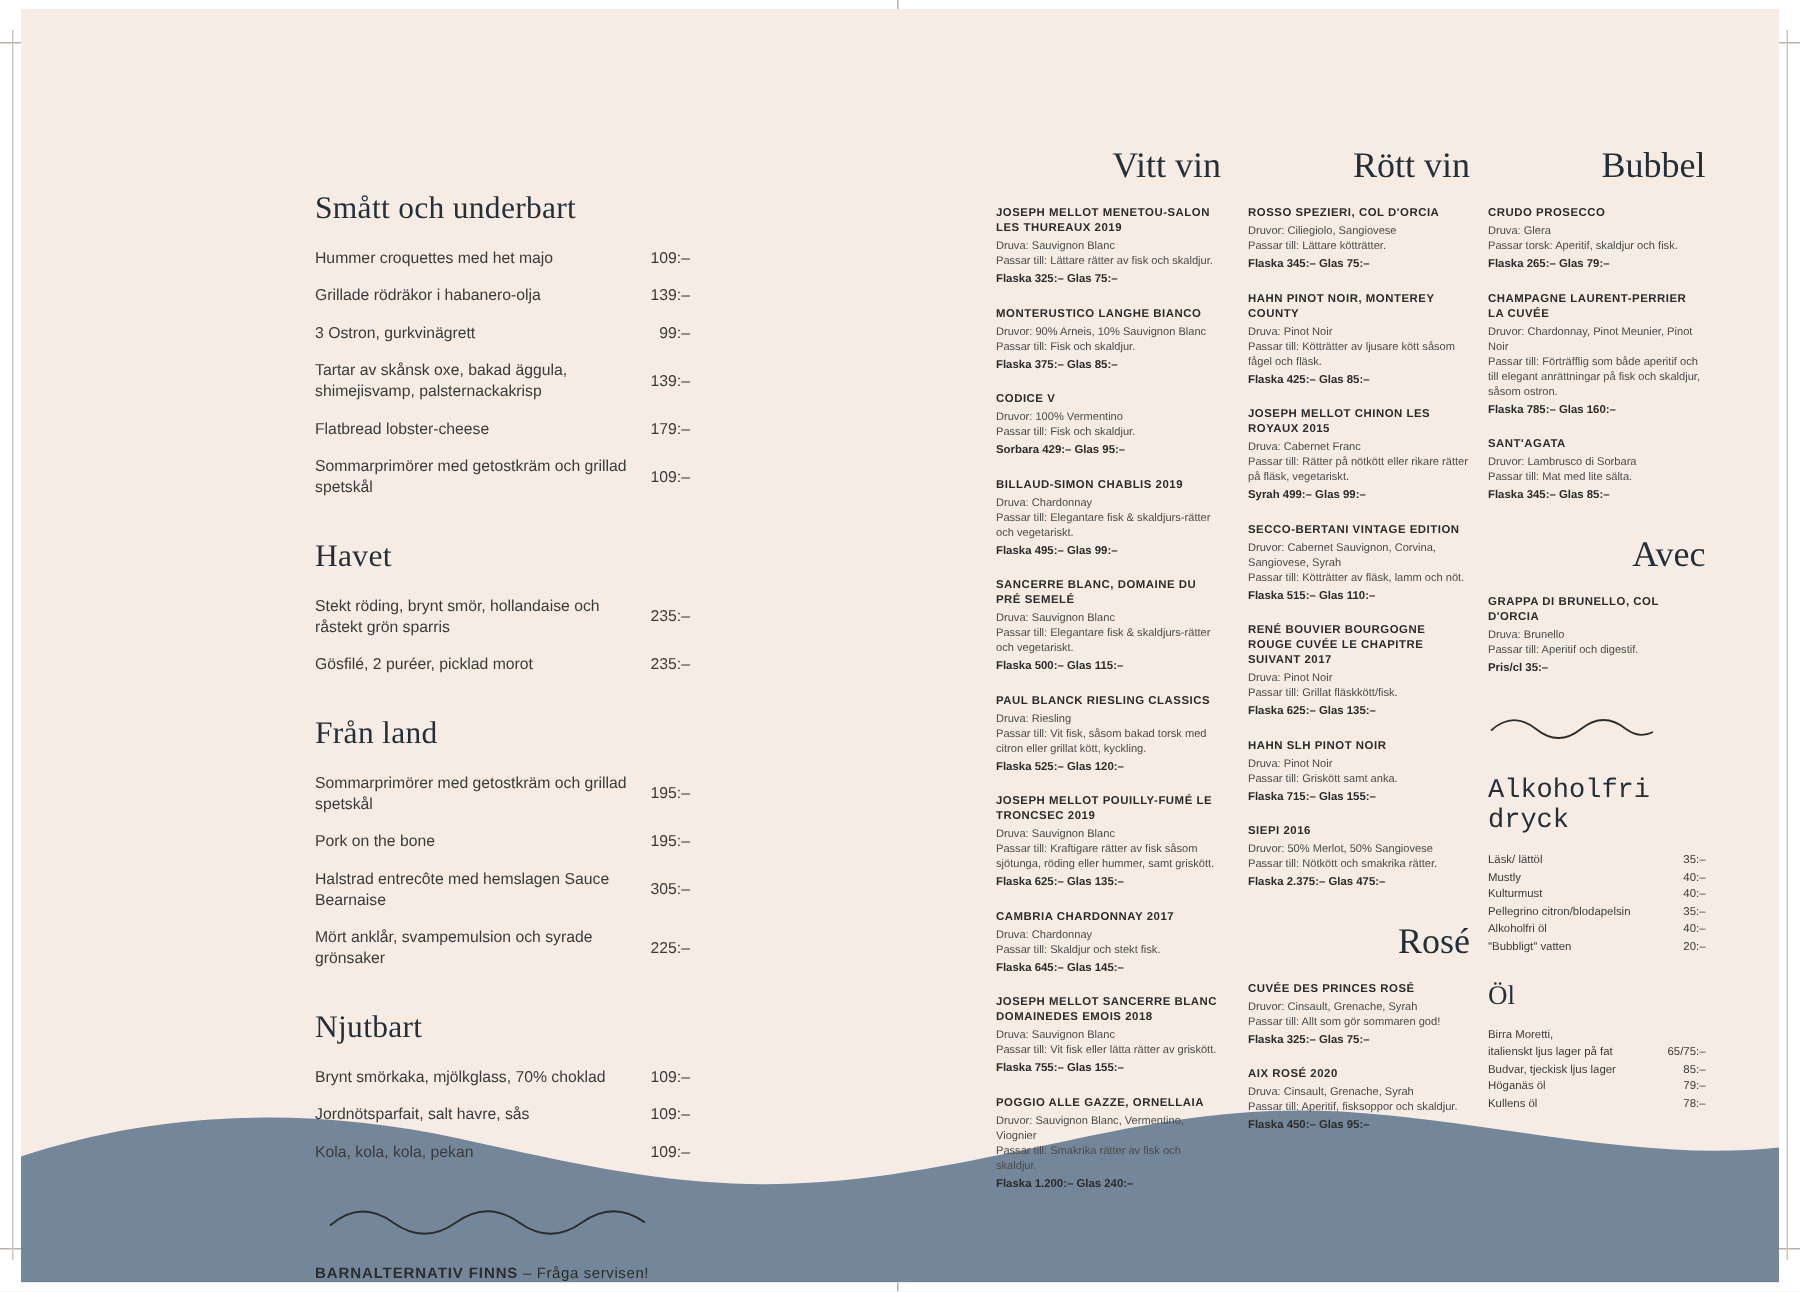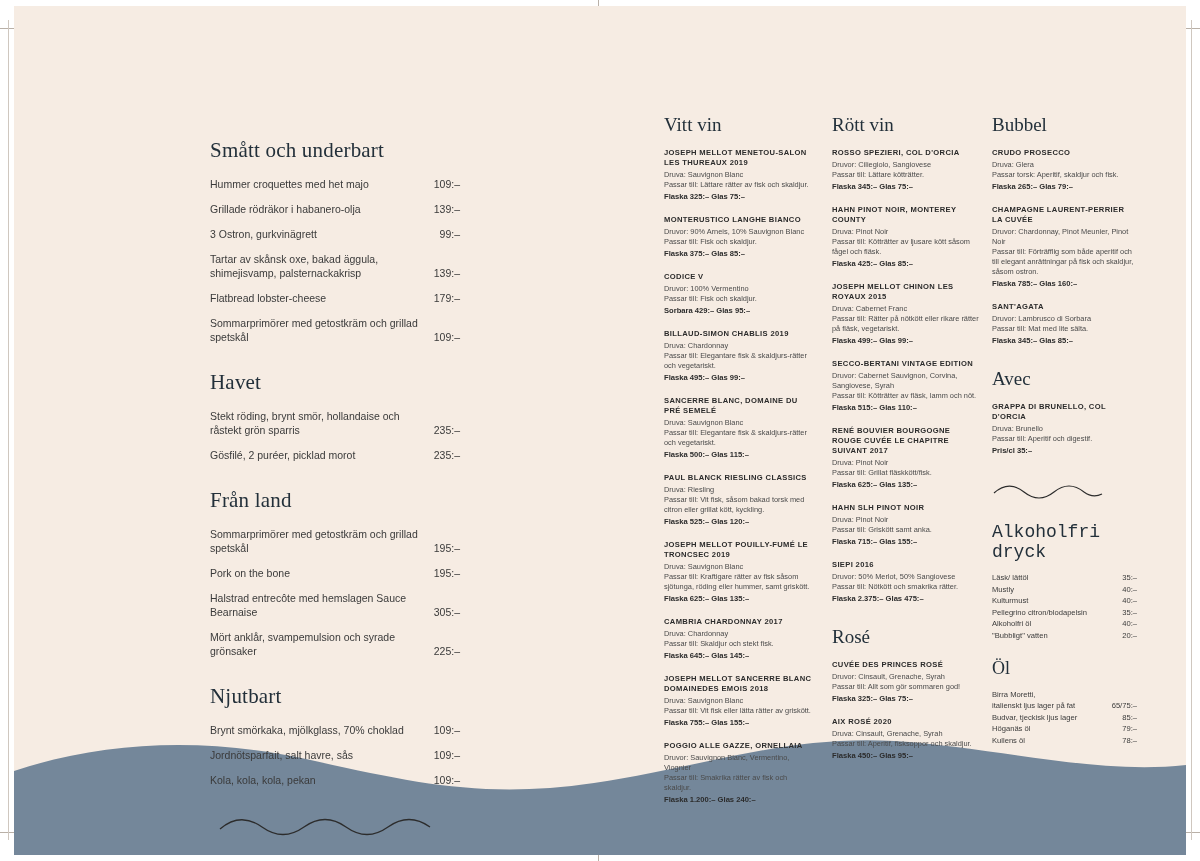--- a/index.html
+++ b/index.html
@@ -40,41 +40,41 @@
 
   
   .food-head {
     font-family:"Liberation Serif", serif;
     font-size:21px;
     font-weight:400;
     color:#23303a;
     margin:0 0 14px 0;
     letter-spacing:.2px;
   }
-  .food-block { margin-bottom:26px;margin-top:12px; }
+  .food-block { margin-bottom:26px; }
   .food-row {
-    display:flex; align-items:flex-end;
+    display:flex; align-items:center;
     font-size:10.5px; line-height:14px;
     color:#3a3a3a; margin-bottom:11px;
   }
   .food-row .nm { flex:1 1 auto; padding-right:10px; }
   .food-row .pr { flex:0 0 auto; white-space:nowrap; font-size:10.5px; }
 
   .squiggle { margin:28px 0 14px 8px; }
   .barn {
     font-size:10px; letter-spacing:.4px;
   }
   .barn b { font-weight:700; letter-spacing:.6px; }
   .barn span { font-weight:400; }
 
   
   .wine-head {
     font-family:"Liberation Serif", serif;
-    font-size:19px; color:#23303a;
-    margin:16px 0 12px 0; font-weight:400;
+    font-size:24px; color:#23303a;
+    margin:0 0 12px 0; font-weight:400;text-align:right;
   }
   .wine-head.sub { margin-top:22px; }
   .wine {
     margin-bottom:13px;
   }
   .wine .title {
     font-size:7.6px; font-weight:700; letter-spacing:.35px;
     line-height:10px; color:#2b2b2b; margin-bottom:2px;
     text-transform:uppercase;
   }
@@ -289,21 +289,21 @@
       <div class="wine">
         <div class="title">HAHN PINOT NOIR, MONTEREY COUNTY</div>
         <div class="ln">Druva: Pinot Noir</div>
         <div class="ln">Passar till: Kötträtter av ljusare kött såsom fågel och fläsk.</div>
         <div class="price">Flaska 425:– Glas 85:–</div>
       </div>
       <div class="wine">
         <div class="title">JOSEPH MELLOT CHINON LES ROYAUX 2015</div>
         <div class="ln">Druva: Cabernet Franc</div>
         <div class="ln">Passar till: Rätter på nötkött eller rikare rätter på fläsk, vegetariskt.</div>
-        <div class="price">Flaska 499:– Glas 99:–</div>
+        <div class="price">Syrah 499:– Glas 99:–</div>
       </div>
       <div class="wine">
         <div class="title">SECCO-BERTANI VINTAGE EDITION</div>
         <div class="ln">Druvor: Cabernet Sauvignon, Corvina, Sangiovese, Syrah</div>
         <div class="ln">Passar till: Kötträtter av fläsk, lamm och nöt.</div>
         <div class="price">Flaska 515:– Glas 110:–</div>
       </div>
       <div class="wine">
         <div class="title">RENÉ BOUVIER BOURGOGNE ROUGE CUVÉE LE CHAPITRE SUIVANT 2017</div>
         <div class="ln">Druva: Pinot Noir</div>

